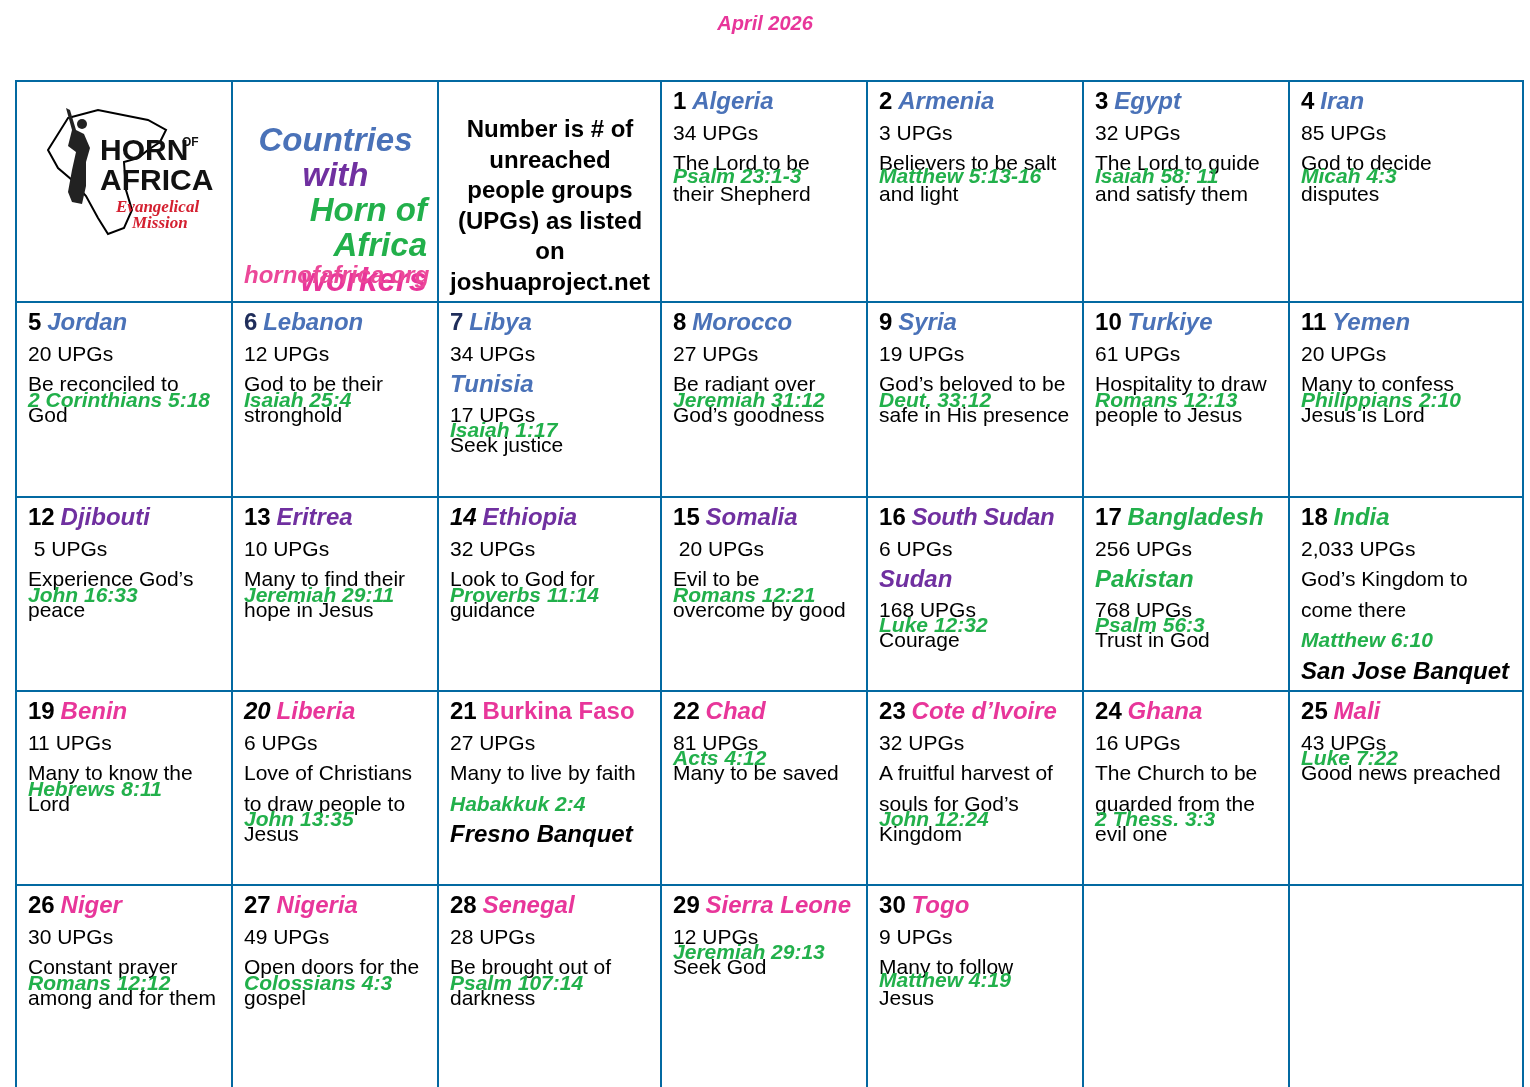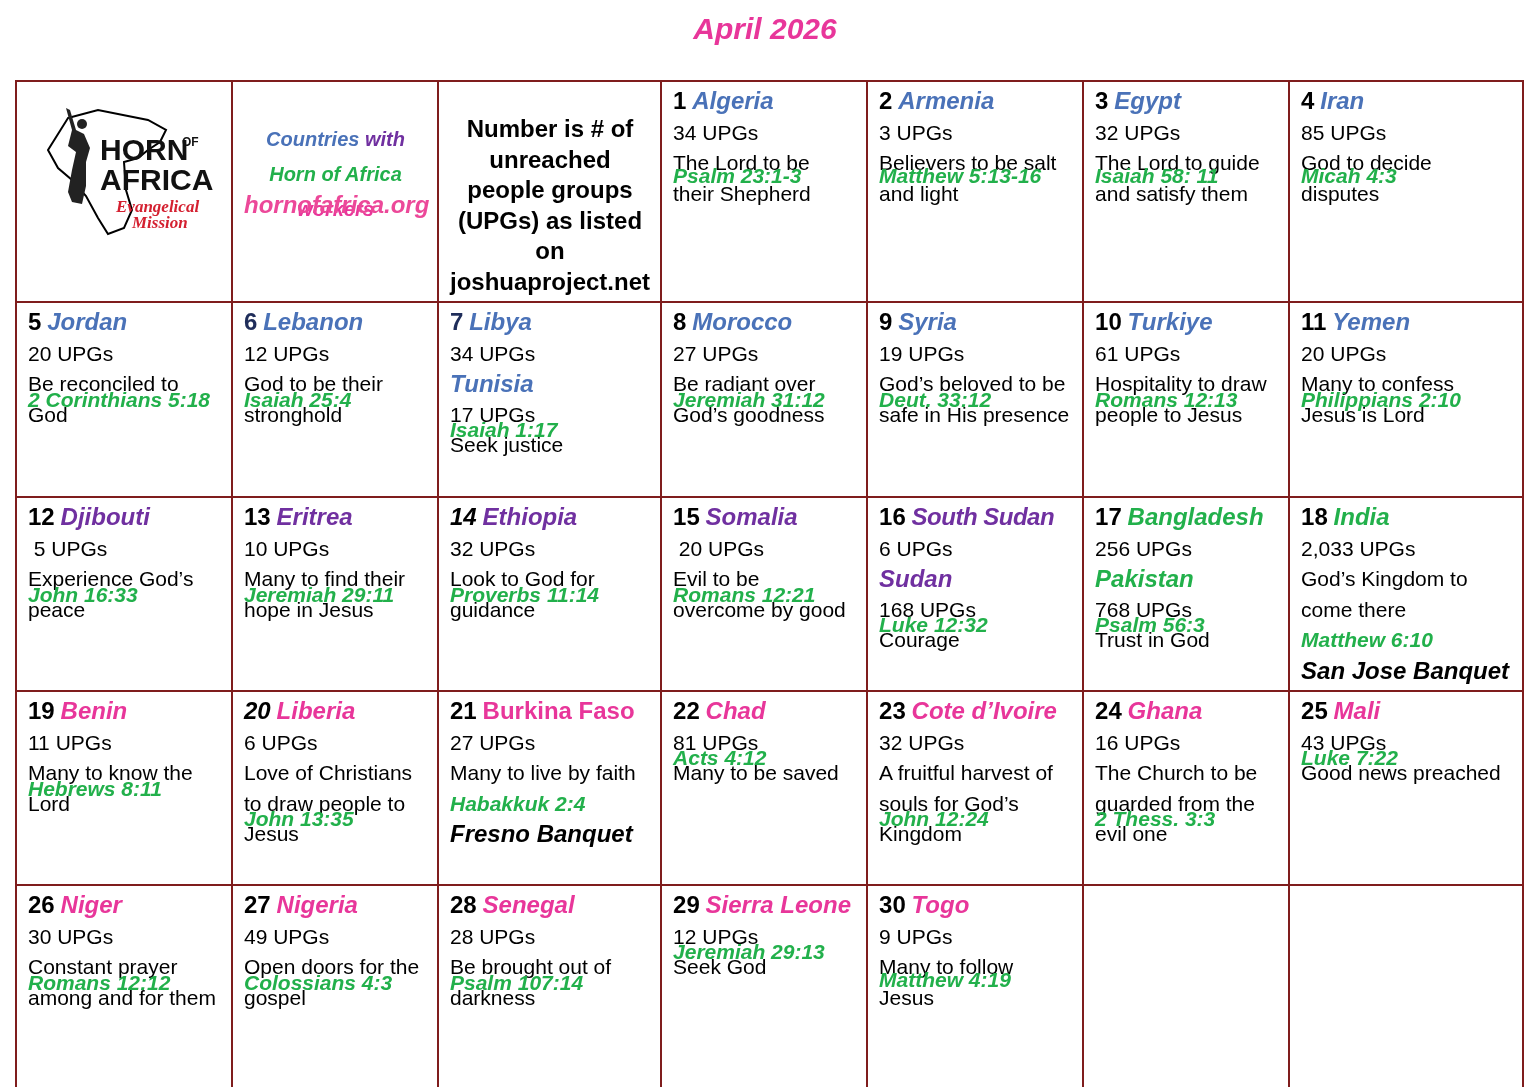--- a/index.html
+++ b/index.html
@@ -1,37 +1,37 @@
 <!DOCTYPE html>
 <html><head>
 <meta charset="utf-8">
 <style>
   html, body { margin:0; padding:0; background:#ffffff; }
   body { width:1530px; height:1087px; position:relative; font-family:"Liberation Sans", sans-serif; color:#000; overflow:hidden; }
-  .title { position:absolute; left:0; top:12px; width:1530px; text-align:center; font-size:30px; font-weight:bold; font-style:italic; color:#e8369a; }
+  .title { position:absolute; left:0; top:12px; width:1530px; text-align:center; font-size:20px; font-weight:bold; font-style:italic; color:#e8369a; }
   table.cal { position:absolute; left:15px; top:80px; border-collapse:collapse; table-layout:fixed; }
-  table.cal td { border:2px solid #7f1d1d; vertical-align:top; padding:4px 10px 4px 11px; overflow:hidden; }
+  table.cal td { border:2px solid #0369a1; vertical-align:top; padding:4px 10px 4px 11px; overflow:hidden; }
   col.c0 { width:216px; } col.c1 { width:206px; } col.c2 { width:216px; } col.c3 { width:206px; }
   col.c4 { width:216px; } col.c5 { width:206px; } col.c6 { width:234px; }
   tr.r0 { height:215px; } tr.r1 { height:195px; } tr.r2 { height:194px; } tr.r3 { height:194px; } tr.r4 { height:244px; }
   .cell { position:relative; height:100%; font-size:21px; line-height:30.5px; }
   .day-num { font-weight:bold; font-size:24px; }
   .day-num.ital { font-style:italic; }
   .country { font-weight:bold; font-style:italic; font-size:24px; }
   .blue { color:#4a72b8; } .purple { color:#7030a0; } .green { color:#22b04b; } .pink { color:#e8369a; }
   .upg, .prayer { display:block; }
   .verse { position:absolute; left:0; bottom:15px; font-weight:bold; font-style:italic; color:#22b04b; font-size:21px; }
   .event { display:block; font-weight:bold; font-style:italic; font-size:24px; color:#000; line-height:30px; }
   .logo-cell { position:relative; height:100%; }
   .logo { position:absolute; left:10px; top:14px; width:190px; height:140px; }
   .info-cell { text-align:center; height:100%; position:relative; }
-  .legend-text { font-weight:bold; font-style:italic; font-size:20px; line-height:35px; padding-top:36px; }
+  .legend-text { font-weight:bold; font-style:italic; font-size:33px; line-height:35px; padding-top:36px; }
   .site { position:absolute; left:0; right:0; bottom:8px; text-align:center; color:#ec4899; font-weight:bold; font-style:italic; font-size:24px; }
   .note { font-weight:bold; font-size:24px; line-height:30.5px; padding-top:28px; text-align:center; }
-  .l2 { display:block; }
+  .l2 { display:block;text-align:right; }
   tr.r0 td.daycell .verse { bottom:18px; }
 </style>
 </head>
 <body>
 
 <div class="title">April 2026</div>
 
 <table class="cal">
   <colgroup>
       <col class="c0">

